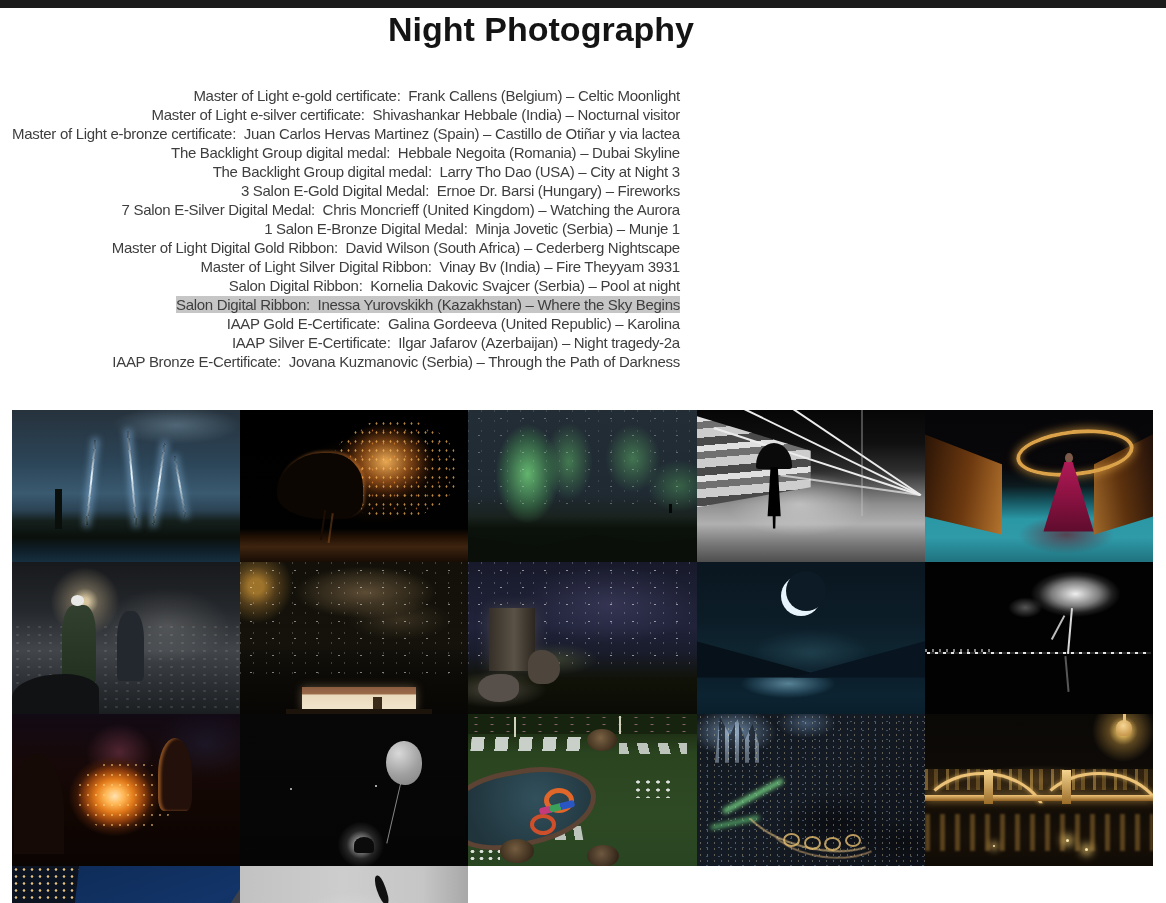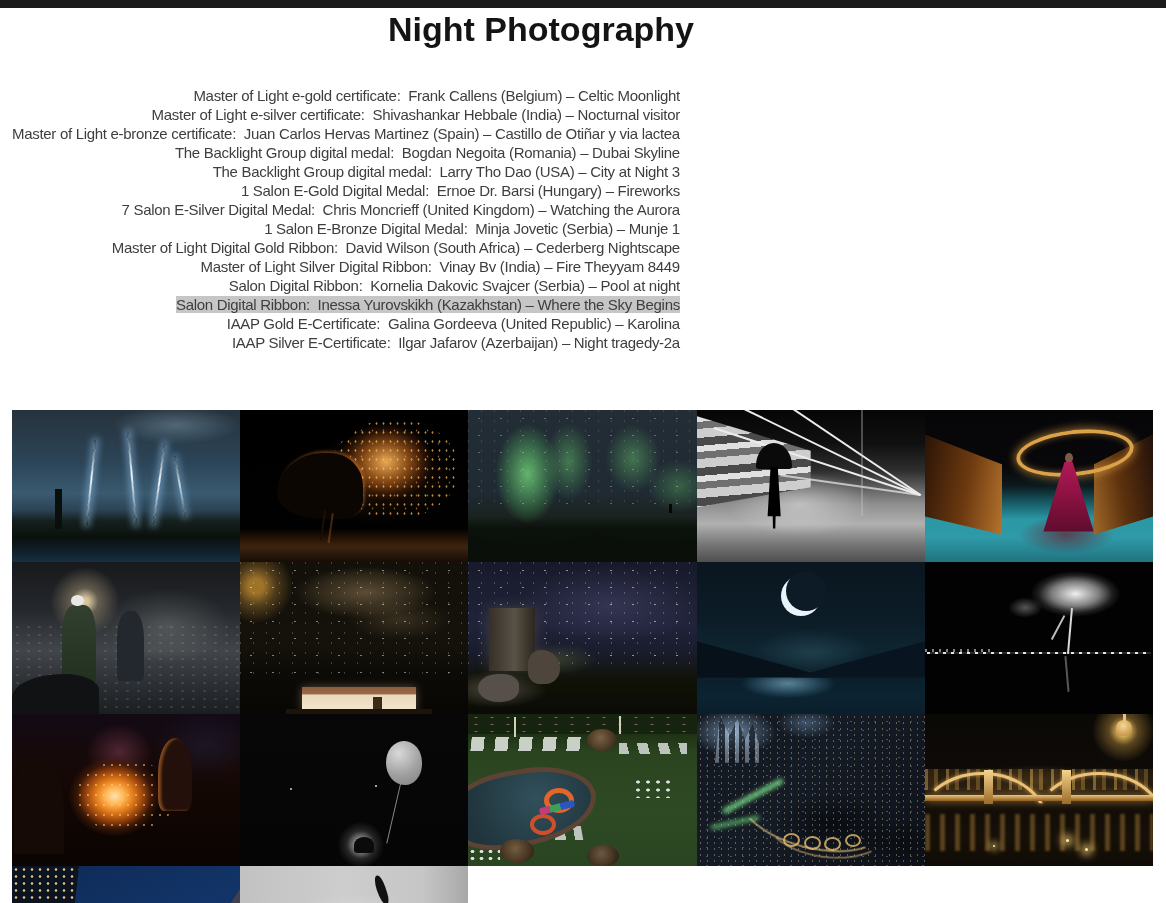--- a/index.html
+++ b/index.html
@@ -277,31 +277,32 @@
 </head>
 <body style="background: rgb(255, 255, 255);">
 
 <div class="topbar" style="background: rgb(27, 27, 27);"></div>
 <div class="page-title">Night Photography</div>
 
 <div class="awards" style="color: rgb(62, 62, 62);">
     <div class="award-line"><span>Master of Light e-gold certificate:  Frank Callens (Belgium) – Celtic Moonlight</span></div>
     <div class="award-line"><span>Master of Light e-silver certificate:  Shivashankar Hebbale (India) – Nocturnal visitor</span></div>
     <div class="award-line"><span>Master of Light e-bronze certificate:  Juan Carlos Hervas Martinez (Spain) – Castillo de Otiñar y via lactea</span></div>
-    <div class="award-line"><span>The Backlight Group digital medal:  Bogdan Negoita (Romania) – Dubai Skyline</span></div>
+    <div class="award-line"><span>The Backlight Group digital medal:  Hebbale Negoita (Romania) – Dubai Skyline</span></div>
     <div class="award-line"><span>The Backlight Group digital medal:  Larry Tho Dao (USA) – City at Night 3</span></div>
-    <div class="award-line"><span>1 Salon E-Gold Digital Medal:  Ernoe Dr. Barsi (Hungary) – Fireworks</span></div>
+    <div class="award-line"><span>3 Salon E-Gold Digital Medal:  Ernoe Dr. Barsi (Hungary) – Fireworks</span></div>
     <div class="award-line"><span>7 Salon E-Silver Digital Medal:  Chris Moncrieff (United Kingdom) – Watching the Aurora</span></div>
     <div class="award-line"><span>1 Salon E-Bronze Digital Medal:  Minja Jovetic (Serbia) – Munje 1</span></div>
     <div class="award-line"><span>Master of Light Digital Gold Ribbon:  David Wilson (South Africa) – Cederberg Nightscape</span></div>
-    <div class="award-line"><span>Master of Light Silver Digital Ribbon:  Vinay Bv (India) – Fire Theyyam 8449</span></div>
+    <div class="award-line"><span>Master of Light Silver Digital Ribbon:  Vinay Bv (India) – Fire Theyyam 3931</span></div>
     <div class="award-line"><span>Salon Digital Ribbon:  Kornelia Dakovic Svajcer (Serbia) – Pool at night</span></div>
     <div class="award-line"><span class="hl" style="background: rgb(198, 198, 198);">Salon Digital Ribbon:  Inessa Yurovskikh (Kazakhstan) – Where the Sky Begins</span></div>
     <div class="award-line"><span>IAAP Gold E-Certificate:  Galina Gordeeva (United Republic) – Karolina</span></div>
     <div class="award-line"><span>IAAP Silver E-Certificate:  Ilgar Jafarov (Azerbaijan) – Night tragedy-2a</span></div>
+    <div class="award-line"><span>IAAP Bronze E-Certificate:  Jovana Kuzmanovic (Serbia) – Through the Path of Darkness</span></div>
   </div>
 
 <div class="grid">
   <div class="ph p1" aria-label="Lightning bolts over dark treeline with industrial chimney">
     <div class="bolt b1"></div>
     <div class="bolt b2"></div>
     <div class="bolt b3"></div>
     <div class="bolt b4"></div>
     <div class="chimney"></div>
   </div>

